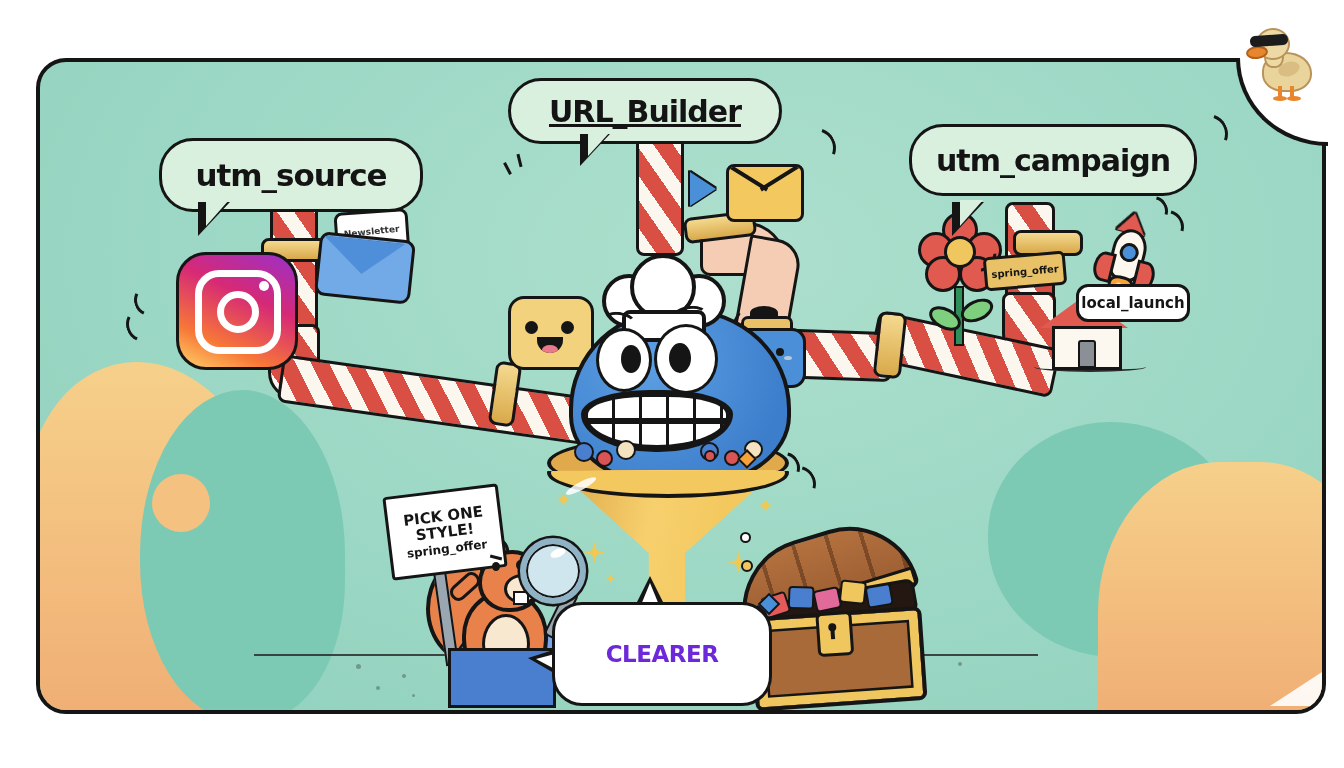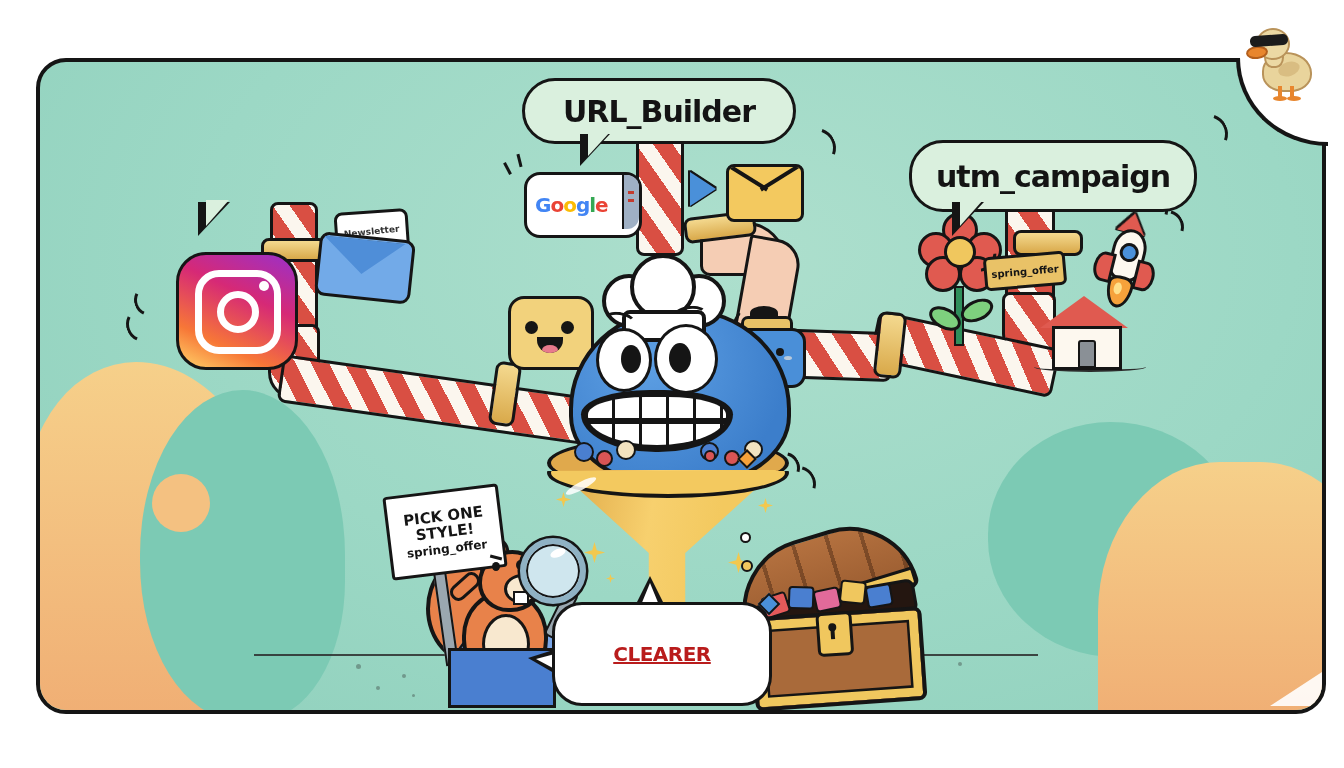--- a/index.html
+++ b/index.html
@@ -75,29 +75,20 @@
   <div class="arc" style="left:86px;top:244px;width:30px;height:30px;transform:rotate(-110deg);"></div>
 
   <div class="ic" style="left:278px;top:148px;width:96px;height:96px;transform:rotate(6deg);">
     <div class="abs whitebox" style="left:14px;top:0;width:68px;height:36px;transform:rotate(-10deg);display:flex;align-items:center;justify-content:center;">
       <span style="font-size:9px;font-weight:bold;color:#333;transform:rotate(-2deg);">Newsletter</span>
     </div>
     <div class="abs" style="left:0;top:26px;width:90px;height:58px;background:#72aae8;border:3.5px solid #151515;border-radius:10px;"></div>
     <div class="abs ol" style="left:4px;top:30px;width:82px;height:44px;background:#4f8ed8;clip-path:polygon(0 0,100% 0,50% 78%);"></div>
   </div>
 
-  <div class="ic whitebox" style="left:484px;top:110px;width:104px;height:60px;border-radius:16px;display:flex;align-items:center;padding-left:8px;">
-    <span style="font-size:20px;font-weight:bold;letter-spacing:-1px;">
-      <span style="color: rgb(66, 133, 244);">G</span><span style="color: rgb(234, 67, 53);">o</span><span style="color: rgb(251, 188, 5);">o</span><span style="color: rgb(66, 133, 244);">g</span><span style="color: rgb(52, 168, 83);">l</span><span style="color: rgb(234, 67, 53);">e</span>
-    </span>
-    <div class="abs" style="right:0;top:0;width:15px;height:54px;background:#9fb0c4;border-left:2.5px solid #151515;border-radius:0 12px 12px 0;">
-      <div class="abs" style="left:4px;top:16px;width:6px;height:3px;background:#c43b2e;"></div>
-      <div class="abs" style="left:4px;top:24px;width:6px;height:3px;background:#c43b2e;"></div>
-    </div>
-  </div>
   <div class="abs" style="left:466px;top:100px;width:3px;height:13px;background:#151515;transform:rotate(-28deg);z-index:6;"></div>
   <div class="abs" style="left:478px;top:92px;width:3px;height:13px;background:#151515;transform:rotate(-14deg);z-index:6;"></div>
 
 
   <div class="ic" style="left:468px;top:234px;width:80px;height:68px;background:#f2d27c;border:3.5px solid #151515;border-radius:16px;">
     <div class="abs" style="left:14px;top:22px;width:13px;height:13px;background:#151515;border-radius:50%;"></div>
     <div class="abs" style="left:50px;top:22px;width:13px;height:13px;background:#151515;border-radius:50%;"></div>
     <div class="abs" style="left:26px;top:38px;width:26px;height:16px;background:#151515;border-radius:0 0 20px 20px;overflow:hidden;">
       <div class="abs" style="left:5px;top:8px;width:16px;height:10px;background:#e87a8c;border-radius:50% 50% 0 0;"></div>
     </div>
@@ -146,20 +137,23 @@
     <div class="abs" style="left:26px;top:30px;width:13px;height:13px;background:#4a90d9;border:3px solid #151515;border-radius:50%;"></div>
     <div class="abs" style="left:4px;top:44px;width:14px;height:24px;background:#e05a50;border:3px solid #151515;border-radius:60% 0 0 60%;"></div>
     <div class="abs" style="left:46px;top:44px;width:14px;height:24px;background:#e05a50;border:3px solid #151515;border-radius:0 60% 60% 0;"></div>
     <div class="abs" style="left:22px;top:64px;width:20px;height:26px;background:#f6a23b;border:3px solid #151515;border-radius:40% 40% 50% 50%/26% 26% 74% 74%;">
       <div class="abs" style="left:4px;top:4px;width:8px;height:12px;background:#ffe08a;border-radius:50%;"></div>
     </div>
   </div>
   <div class="arc" style="left:1098px;top:134px;width:24px;height:24px;transform:rotate(60deg);"></div>
   <div class="arc" style="left:1110px;top:148px;width:28px;height:28px;transform:rotate(60deg);"></div>
 
+  <div class="ic whitebox z7" style="left:1036px;top:222px;width:108px;height:32px;border-radius:12px;display:flex;align-items:center;justify-content:center;">
+    <span style="font-size:15px;font-weight:bold;color:#151515;">local_launch</span>
+  </div>
   <div class="ic" style="left:1000px;top:234px;width:88px;height:70px;">
     <div class="abs ol" style="left:0;top:0;width:88px;height:32px;background:#e05a50;clip-path:polygon(50% 0,100% 100%,0 100%);"></div>
     <div class="abs" style="left:12px;top:30px;width:64px;height:38px;background:#fdf8ef;border:3.5px solid #151515;"></div>
     <div class="abs" style="left:38px;top:44px;width:14px;height:24px;background:#8a9096;border:2.5px solid #151515;border-radius:3px 3px 0 0;"></div>
   </div>
 
   <div class="abs z6" style="left:507px;top:374px;width:234px;height:46px;background:#e0a94c;border:4px solid #151515;border-radius:50%;"></div>
   <div class="abs z6" style="left:529px;top:246px;width:214px;height:172px;border:4px solid #151515;border-radius:48% 48% 46% 46%/56% 56% 40% 40%;
               background:radial-gradient(circle at 35% 28%,#5ea0e4,#3c7ecb 75%);"></div>
   <div class="abs z7" style="left:560px;top:188px;width:130px;height:90px;">
@@ -233,21 +227,21 @@
   </div>
   <div class="abs z6" style="left:420px;top:570px;width:100px;height:22px;background:#7aa6e8;border:3px solid #151515;transform:skewX(-36deg);"></div>
   <div class="abs z7" style="left:408px;top:586px;width:102px;height:54px;background:#4a7fd0;border:3.5px solid #151515;"></div>
 
   <div class="abs" style="left:596px;top:514px;width:0;height:0;border-bottom:28px solid #151515;border-left:14px solid transparent;border-right:14px solid transparent;z-index:8;"></div>
   <div class="abs" style="left:601px;top:521px;width:0;height:0;border-bottom:22px solid #fff;border-left:9px solid transparent;border-right:9px solid transparent;z-index:9;"></div>
   <div class="abs" style="left:488px;top:584px;width:0;height:0;border-right:38px solid #151515;border-top:12px solid transparent;border-bottom:22px solid transparent;z-index:8;"></div>
   <div class="abs" style="left:496px;top:589px;width:0;height:0;border-right:30px solid #fff;border-top:8px solid transparent;border-bottom:16px solid transparent;z-index:9;"></div>
   <div class="abs" style="left:512px;top:540px;width:214px;height:98px;background:#fff;border:3.5px solid #151515;border-radius:30px;z-index:9;
               display:flex;flex-direction:column;align-items:center;justify-content:center;line-height:1.15;">
-    <span style="font-size:20px;font-weight:800;color:#b91c1c;letter-spacing:-.5px;text-decoration:underline;">CLEARER</span>
+    <span style="font-size:23px;font-weight:800;color:#6d28d9;letter-spacing:-.5px;">CLEARER</span>
   </div>
 
   <div class="abs z6" style="left:702px;top:478px;width:186px;height:166px;transform:rotate(-4deg);">
     <div class="abs" style="left:4px;top:0;width:172px;height:72px;border:4px solid #151515;border-radius:86px 86px 10px 10px;transform:rotate(-13deg);transform-origin:30% 100%;
                 background:repeating-linear-gradient(90deg,transparent 0 30px,rgba(40,16,4,.35) 30px 34px),linear-gradient(#b4713f,#9a5c30);">
       <div class="abs" style="left:-2px;bottom:-2px;width:170px;height:13px;background:#f0c75e;border:3px solid #151515;border-radius:4px;"></div>
     </div>
     <div class="abs" style="left:12px;top:52px;width:158px;height:28px;background:#241610;border:3px solid #151515;border-radius:8px;transform:rotate(-6deg);"></div>
     <div class="abs" style="left:22px;top:50px;width:22px;height:18px;background:#e45a5a;border:2.5px solid #151515;border-radius:4px;transform:rotate(-14deg);z-index:2;"></div>
     <div class="abs" style="left:48px;top:44px;width:22px;height:19px;background:#4a7fd0;border:2.5px solid #151515;border-radius:4px;transform:rotate(6deg);z-index:2;"></div>
@@ -256,31 +250,34 @@
     <div class="abs" style="left:126px;top:48px;width:22px;height:18px;background:#4a7fd0;border:2.5px solid #151515;border-radius:4px;transform:rotate(-6deg);z-index:2;"></div>
     <div class="abs" style="left:8px;top:72px;width:164px;height:86px;background:var(--chest-brown,#a96a3a);border:4px solid #151515;border-radius:8px;
                 box-shadow:inset 0 0 0 9px #f0c75e, inset 0 0 0 11.5px #151515;z-index:3;"></div>
     <div class="abs" style="left:74px;top:72px;width:30px;height:38px;background:#f0c75e;border:3px solid #151515;border-radius:6px;z-index:4;">
       <div class="abs" style="left:9px;top:8px;width:8px;height:8px;background:#151515;border-radius:50%;"></div>
       <div class="abs" style="left:11px;top:14px;width:4px;height:10px;background:#151515;"></div>
     </div>
   </div>
   <div class="abs z7" style="left:700px;top:470px;width:7px;height:7px;background:#fff;border:2px solid #151515;border-radius:50%;"></div>
 
+  <div class="bubble" style="left:119px;top:76px;width:258px;height:68px;">
+    <span style="font-size:31px;letter-spacing:-1px;">utm_source</span>
+  </div>
   <div class="tail-b" style="left:158px;top:140px;border-top:34px solid #151515;border-right:32px solid transparent;"></div>
   <div class="tail-g" style="left:166px;top:138px;border-top:26px solid var(--bubble-green,#daf0de);border-right:23px solid transparent;"></div>
 
-  <div class="bubble" style="left:482px;top:16px;width:268px;height:60px;">
+  <div class="bubble" style="left:468px;top:16px;width:268px;height:60px;text-decoration:underline;">
     <span style="font-size:30px;letter-spacing:-1px;">URL_Builder</span>
   </div>
   <div class="tail-b" style="left:540px;top:72px;border-top:32px solid #151515;border-right:30px solid transparent;"></div>
   <div class="tail-g" style="left:548px;top:70px;border-top:24px solid var(--bubble-green,#daf0de);border-right:22px solid transparent;"></div>
   <div class="arc" style="left:756px;top:66px;width:34px;height:34px;transform:rotate(64deg);"></div>
 
-  <div class="bubble" style="left:869px;top:78px;width:282px;height:66px;text-align:center;">
+  <div class="bubble" style="left:869px;top:62px;width:282px;height:66px;text-align:center;">
     <span style="font-size:30px;letter-spacing:-1px;">utm_campaign</span>
   </div>
   <div class="tail-b" style="left:912px;top:140px;border-top:34px solid #151515;border-right:32px solid transparent;"></div>
   <div class="tail-g" style="left:920px;top:138px;border-top:26px solid var(--bubble-green,#daf0de);border-right:23px solid transparent;"></div>
   <div class="arc" style="left:1148px;top:52px;width:34px;height:34px;transform:rotate(64deg);"></div>
 
   <div class="abs" style="left:1230px;top:610px;width:52px;height:34px;background:#fff;clip-path:polygon(100% 0,100% 100%,0 100%);z-index:8;opacity:.9;"></div>
  </div>
 
  <div class="abs" style="left:1236px;top:58px;width:88px;height:84px;background:#fff;border-left:4.5px solid #151515;border-bottom:4.5px solid #151515;

